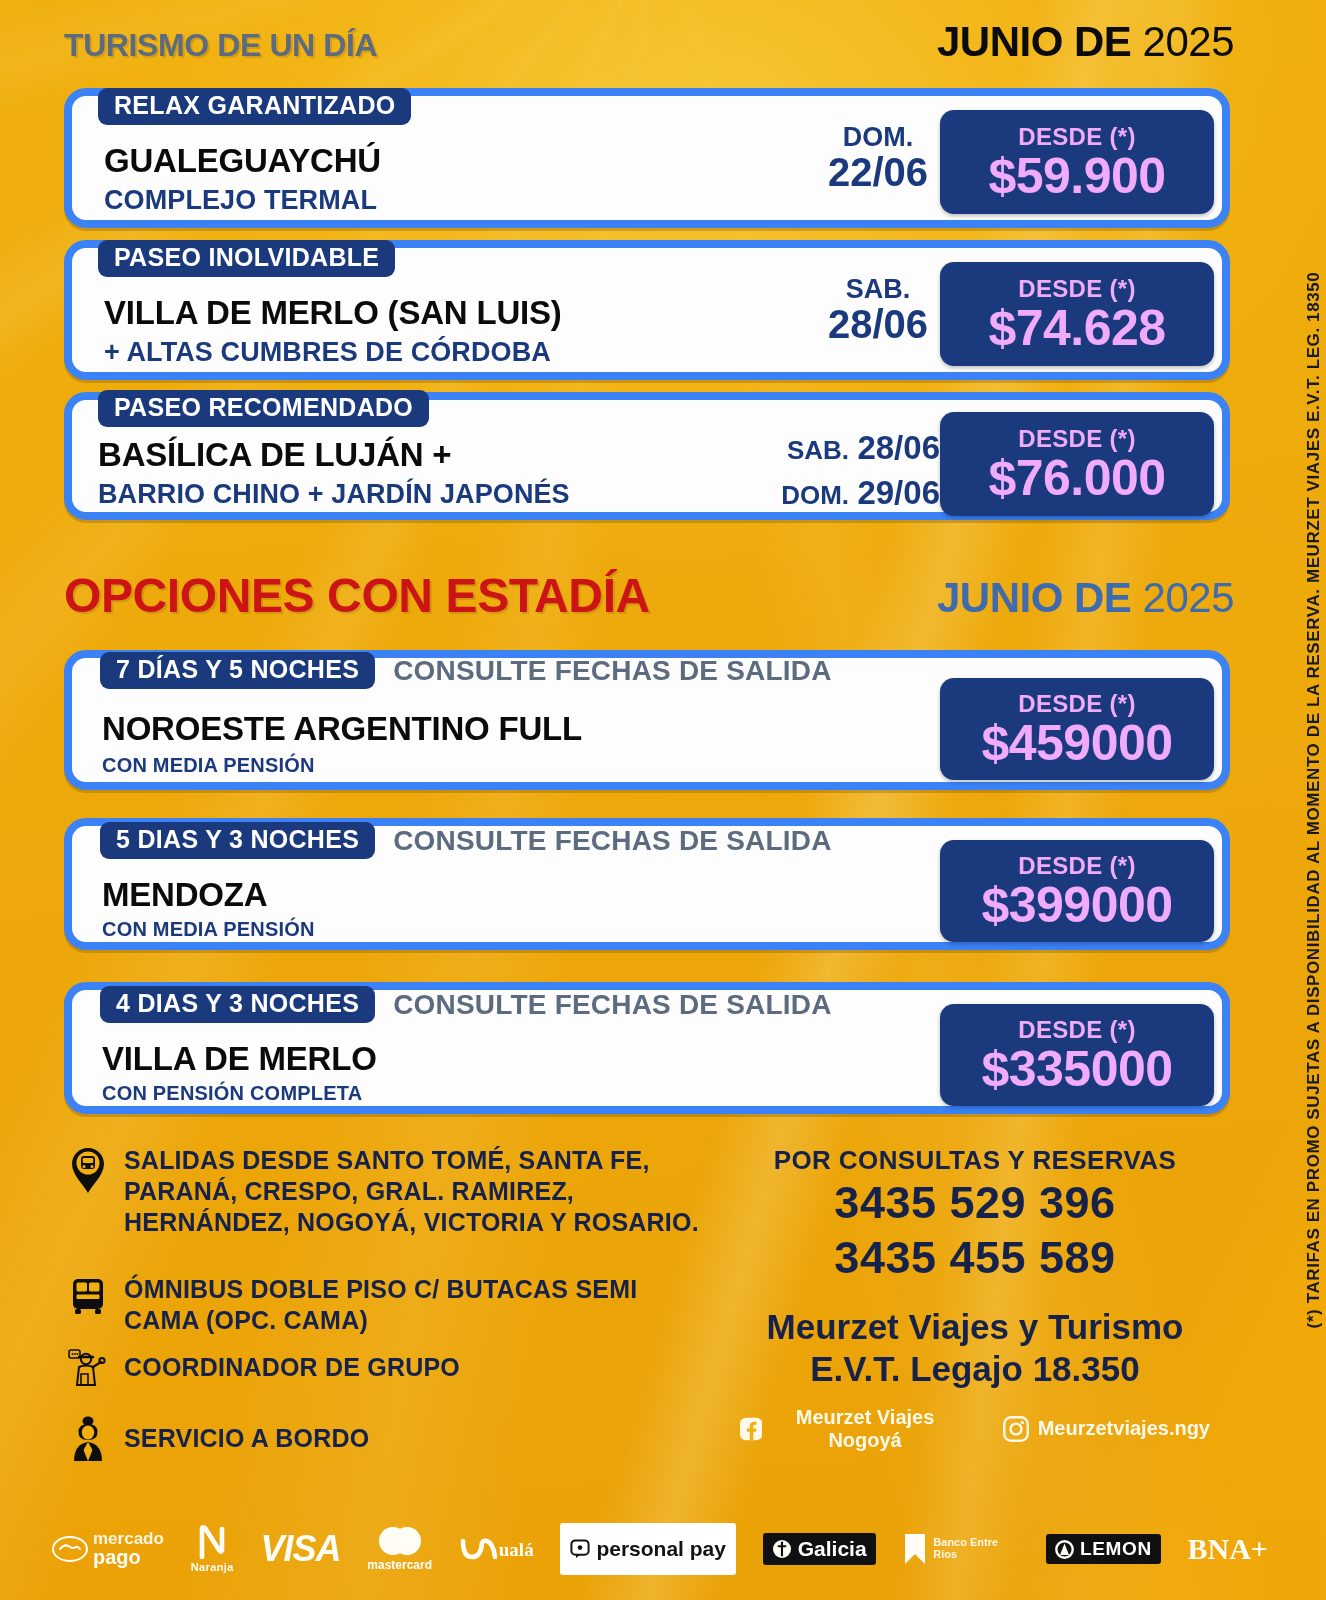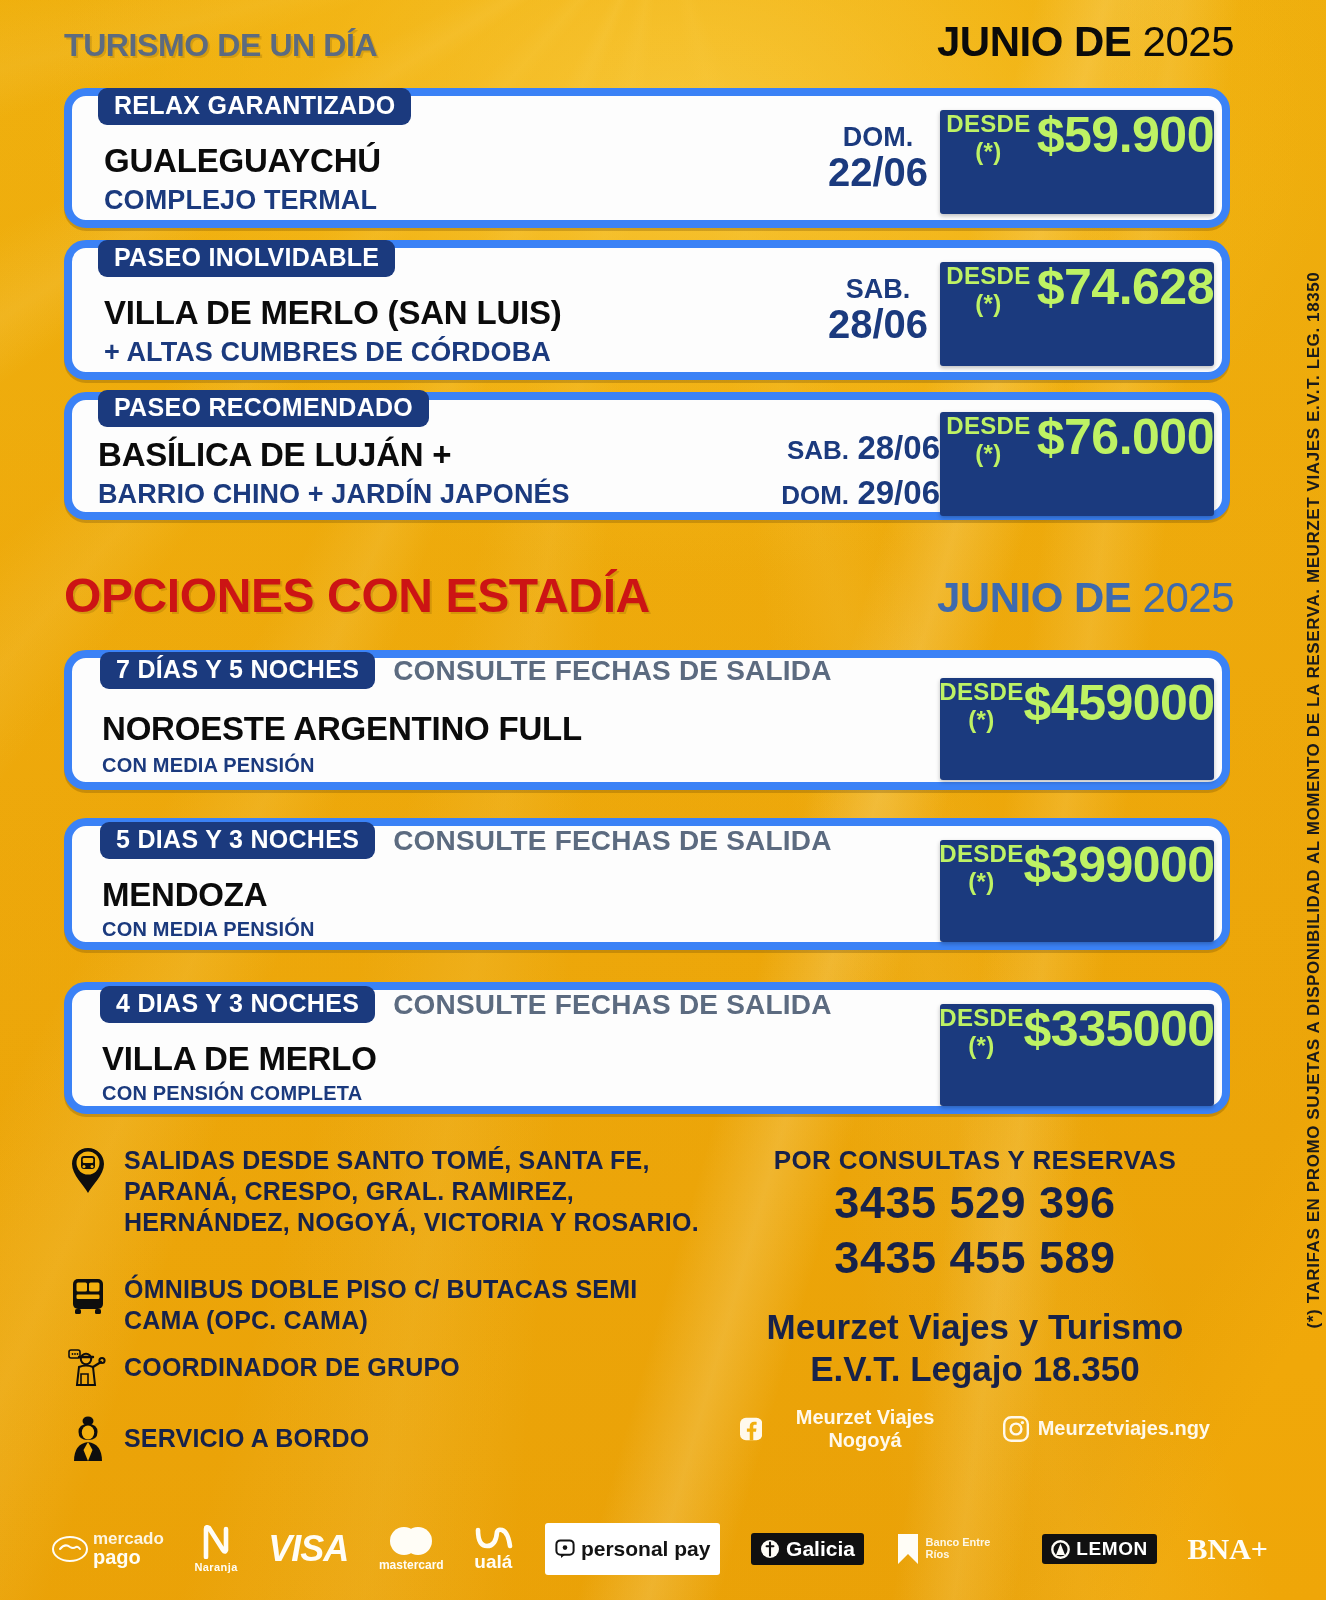--- a/index.html
+++ b/index.html
@@ -95,23 +95,23 @@
   .date .dow{ font-size:27px; display:block; }
   .date .dnum{ font-size:40px; display:block; }
   .date.inline{ text-align:right; }
   .date.inline div{ font-size:30px; white-space:nowrap; }
   .date.inline .dow{ display:inline; font-size:26px; }
   .date.inline .dnum{ display:inline; font-size:33px; }
 
   .price{
     position:absolute;
     background:#1B3A7E;
-    border-radius:3px;
-    color:#bef264; text-align:center;
-    display:flex; flex-direction:row; justify-content:center;
+    border-radius:14px;
+    color:#f0abfc; text-align:center;
+    display:flex; flex-direction:column; justify-content:center;
     box-shadow:0 2px 4px rgba(0,0,0,.25);
   }
   .price .lbl{ font-size:24px; font-weight:bold; font-stretch:condensed; letter-spacing:.3px; }
   .price .amt{ font-size:50px; font-weight:bold; font-stretch:condensed; letter-spacing:-.5px; line-height:1.02; }
 
   
   .info-item{ position:absolute; display:flex; gap:14px; align-items:flex-start; }
   .info-ico{ width:44px; flex:0 0 44px; display:flex; justify-content:center; padding-top:2px; }
   .info-txt{
     font-size:25px; font-weight:bold; color:#17224A;
@@ -378,21 +378,21 @@
 
     <div class="pay" style="flex-direction:column; align-items:center;">
       <svg width="44" height="30" viewBox="0 0 44 30" aria-hidden="true">
         <circle cx="15" cy="15" r="14" fill="#FFFDF6"></circle>
         <circle cx="29" cy="15" r="14" fill="#FFFDF6"></circle>
         <path d="M22 4 a14 14 0 0 0 0 22 a14 14 0 0 1 0-22z" fill="#0E0E0E"></path>
       </svg>
       <div class="pay-txt-w" style="font-size:12px; margin-top:2px;">mastercard</div>
     </div>
 
-    <div class="pay" style="flex-direction:column; align-items:flex-start;">
+    <div class="pay" style="flex-direction:row; align-items:center;font-family:Liberation Serif, serif;">
       <svg width="40" height="24" viewBox="0 0 40 24" aria-hidden="true">
         <path d="M4 4 q0 16 9 16 q9 0 10-14 q1-3 5-2 q6 2 8 16" fill="none" stroke="#FFFDF6" stroke-width="4.6" stroke-linecap="round"></path>
       </svg>
       <div class="pay-txt-w" style="font-size:19px; margin-top:1px;">ualá</div>
     </div>
 
     <div class="pay chip-light">
       <svg width="20" height="20" viewBox="0 0 20 20" aria-hidden="true">
         <rect x="1.4" y="1.4" width="17.2" height="14.4" rx="4" fill="none" stroke="#131313" stroke-width="2"></rect>
         <path d="M6 15.8 L6 19 L10 15.8" fill="#131313"></path>

